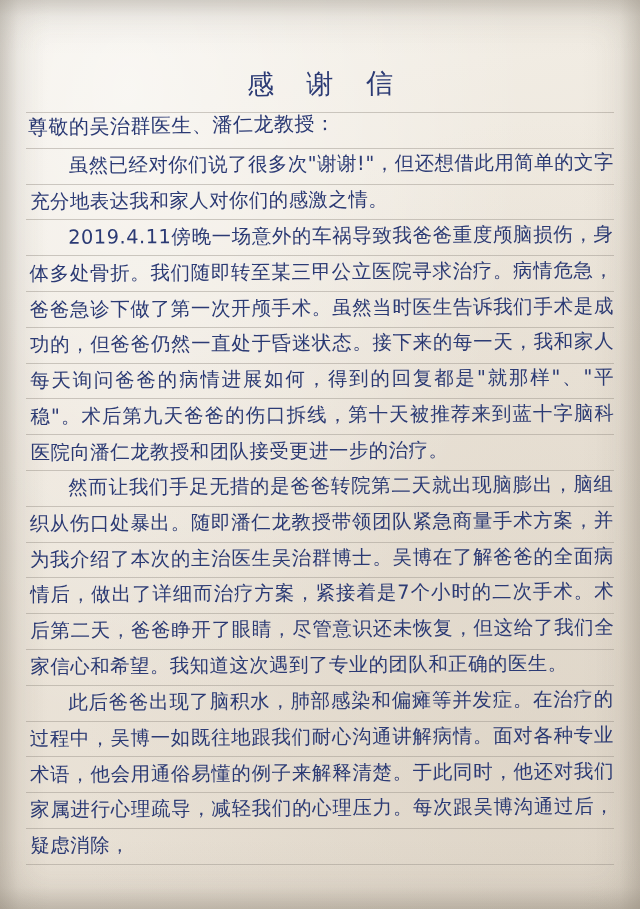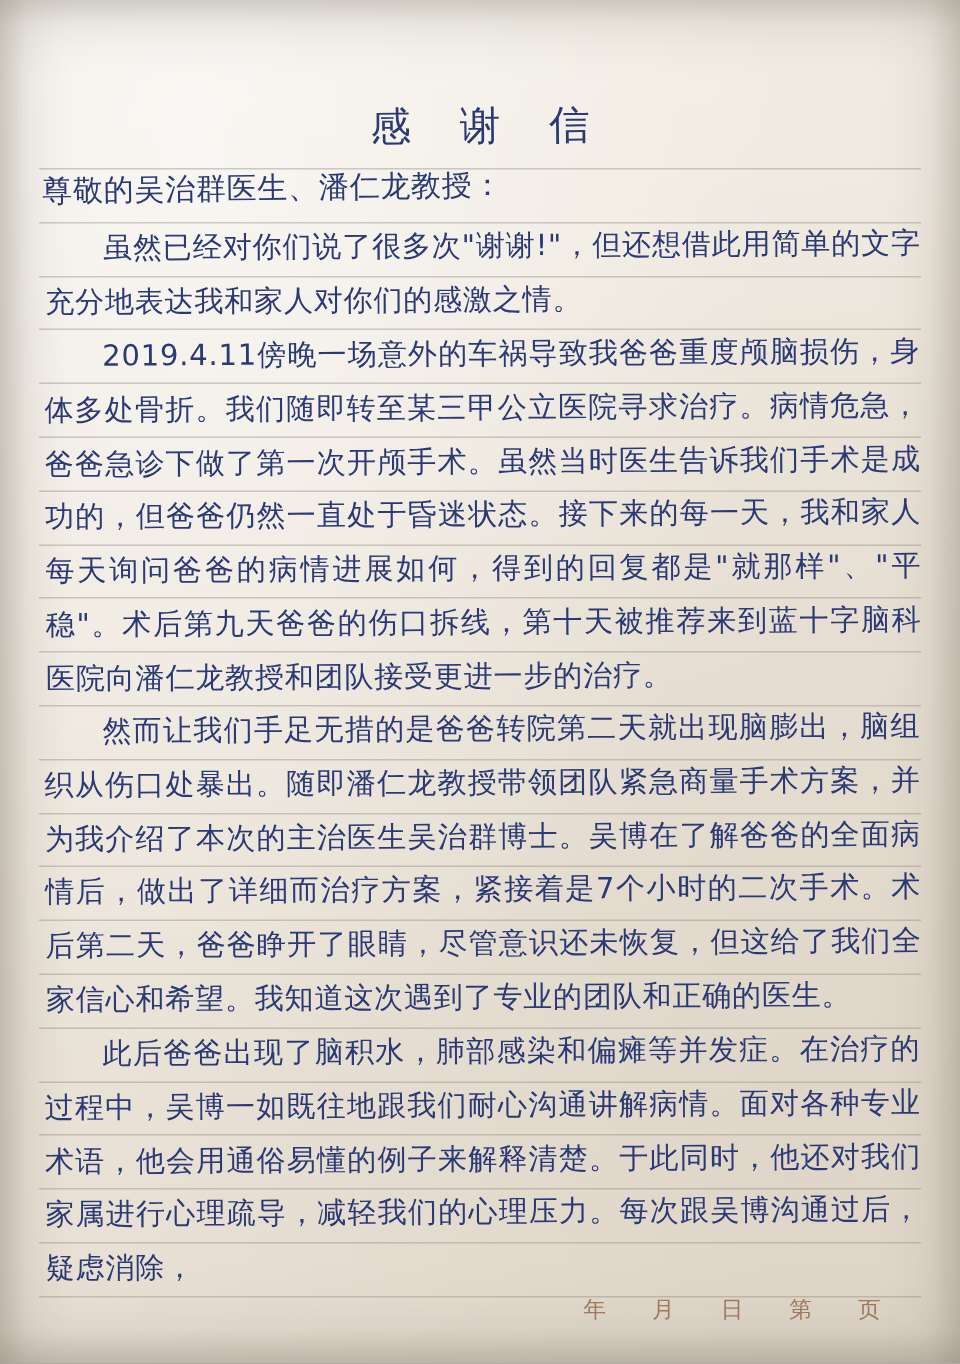--- a/index.html
+++ b/index.html
@@ -148,17 +148,16 @@
 
     <div class="salutation hand">尊敬的吴治群医生、潘仁龙教授：</div>
 
     <div class="body-text hand" id="body-text">
         <p>虽然已经对你们说了很多次"谢谢!"，但还想借此用简单的文字充分地表达我和家人对你们的感激之情。</p>
         <p>2019.4.11傍晚一场意外的车祸导致我爸爸重度颅脑损伤，身体多处骨折。我们随即转至某三甲公立医院寻求治疗。病情危急，爸爸急诊下做了第一次开颅手术。虽然当时医生告诉我们手术是成功的，但爸爸仍然一直处于昏迷状态。接下来的每一天，我和家人每天询问爸爸的病情进展如何，得到的回复都是"就那样"、"平稳"。术后第九天爸爸的伤口拆线，第十天被推荐来到蓝十字脑科医院向潘仁龙教授和团队接受更进一步的治疗。</p>
         <p>然而让我们手足无措的是爸爸转院第二天就出现脑膨出，脑组织从伤口处暴出。随即潘仁龙教授带领团队紧急商量手术方案，并为我介绍了本次的主治医生吴治群博士。吴博在了解爸爸的全面病情后，做出了详细而治疗方案，紧接着是7个小时的二次手术。术后第二天，爸爸睁开了眼睛，尽管意识还未恢复，但这给了我们全家信心和希望。我知道这次遇到了专业的团队和正确的医生。</p>
         <p>此后爸爸出现了脑积水，肺部感染和偏瘫等并发症。在治疗的过程中，吴博一如既往地跟我们耐心沟通讲解病情。面对各种专业术语，他会用通俗易懂的例子来解释清楚。于此同时，他还对我们家属进行心理疏导，减轻我们的心理压力。每次跟吴博沟通过后，疑虑消除，</p>
       </div>
 
-    <div class="footer-meta">年 月 日 第 页</div>
   </div>
 
   <div class="page-edge"></div>
 </div>
 
 </body></html>

